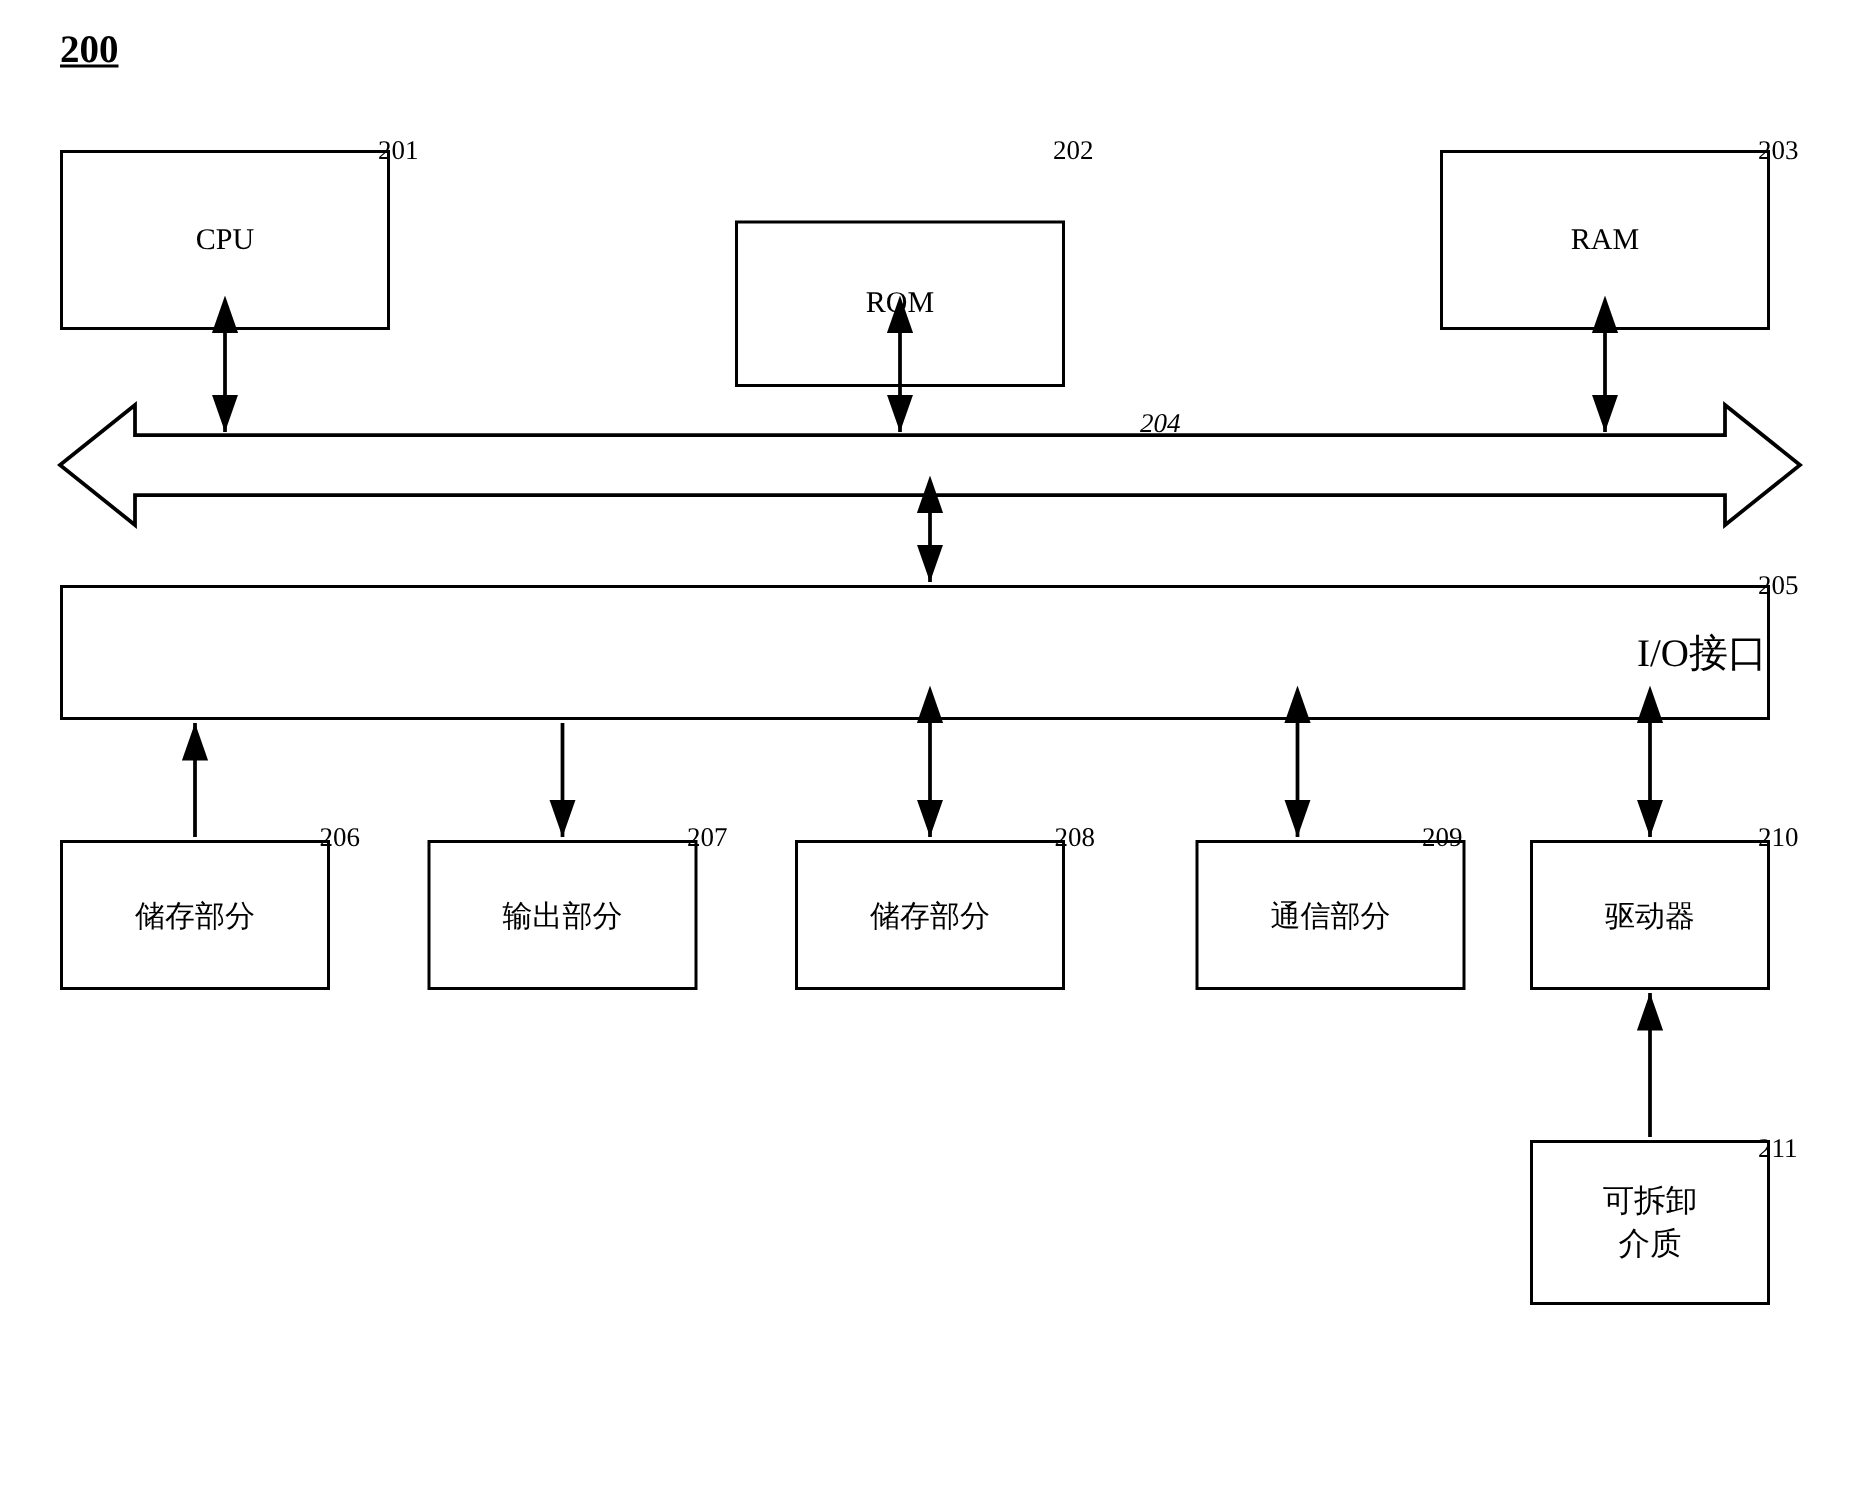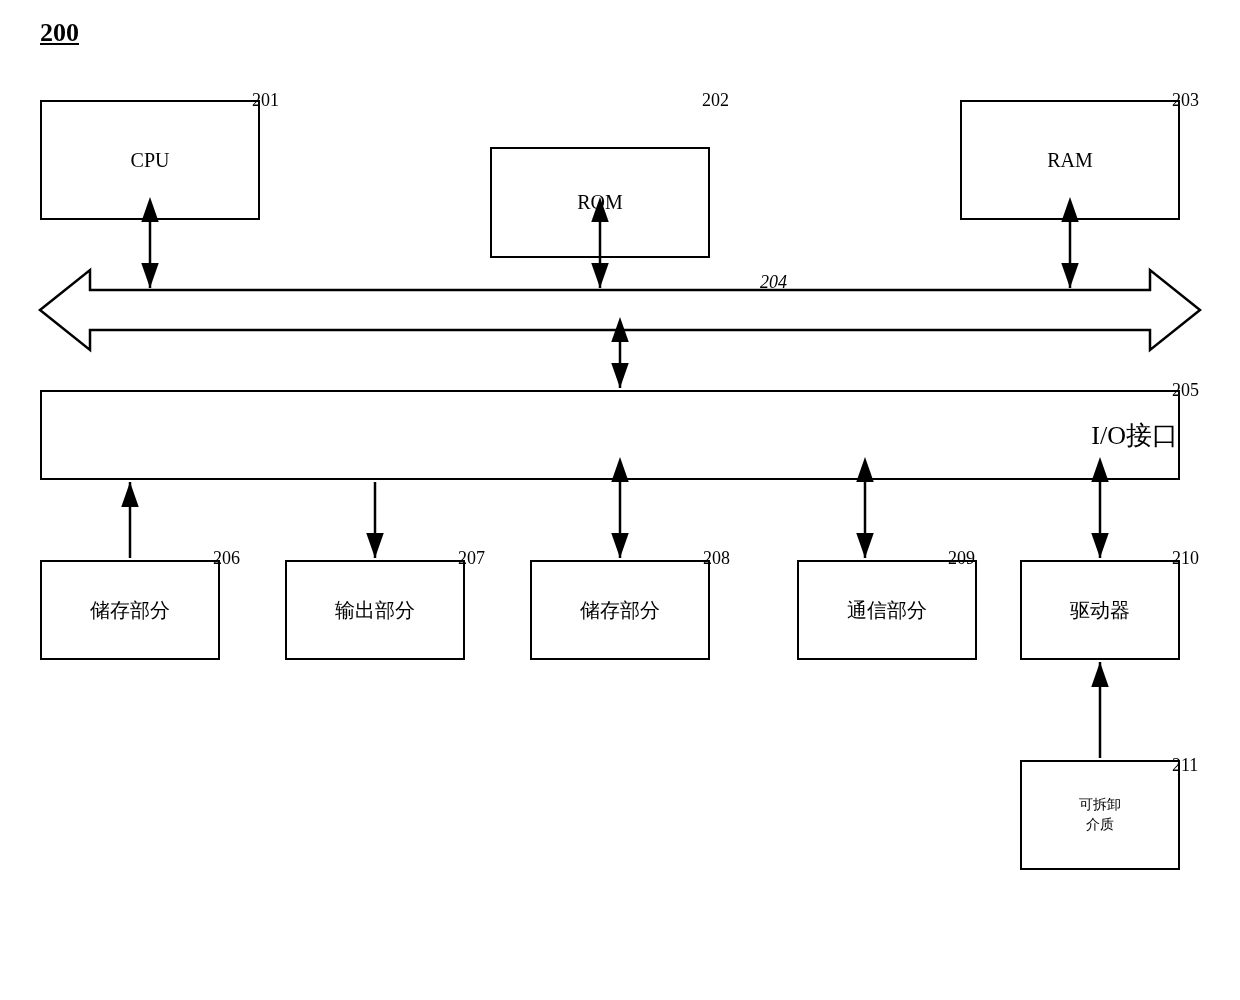--- a/index.html
+++ b/index.html
@@ -110,21 +110,21 @@
   <div class="box" style="left:797px; top:560px; width:180px; height:100px;">
     <span>通信部分</span>
   </div>
   <div class="ref-label" style="left:948px; top:548px;">209</div>
 
   <div class="box" style="left:1020px; top:560px; width:160px; height:100px;justify-content:center;">
     <span>驱动器</span>
   </div>
   <div class="ref-label" style="left:1172px; top:548px;">210</div>
 
-  <div class="box" style="left:1020px; top:760px; width:160px; height:110px; white-space:pre-line; text-align:center; font-size:14px; line-height:1.4;">
+  <div class="box" style="left:1020px; top:760px; width:160px; height:110px; white-space:pre-line; text-align:center; font-size:21px; line-height:1.4;">
     <span>可拆卸<br>介质</span>
   </div>
   <div class="ref-label" style="left:1172px; top:755px;">211</div>
 
   <svg class="arrows-svg">
     <defs>
       <marker id="arrowhead-end" markerWidth="10" markerHeight="7" refX="10" refY="3.5" orient="auto">
         <polygon points="0 0, 10 3.5, 0 7" fill="#000"></polygon>
       </marker>
       <marker id="arrowhead-start" markerWidth="10" markerHeight="7" refX="0" refY="3.5" orient="auto-start-reverse">

